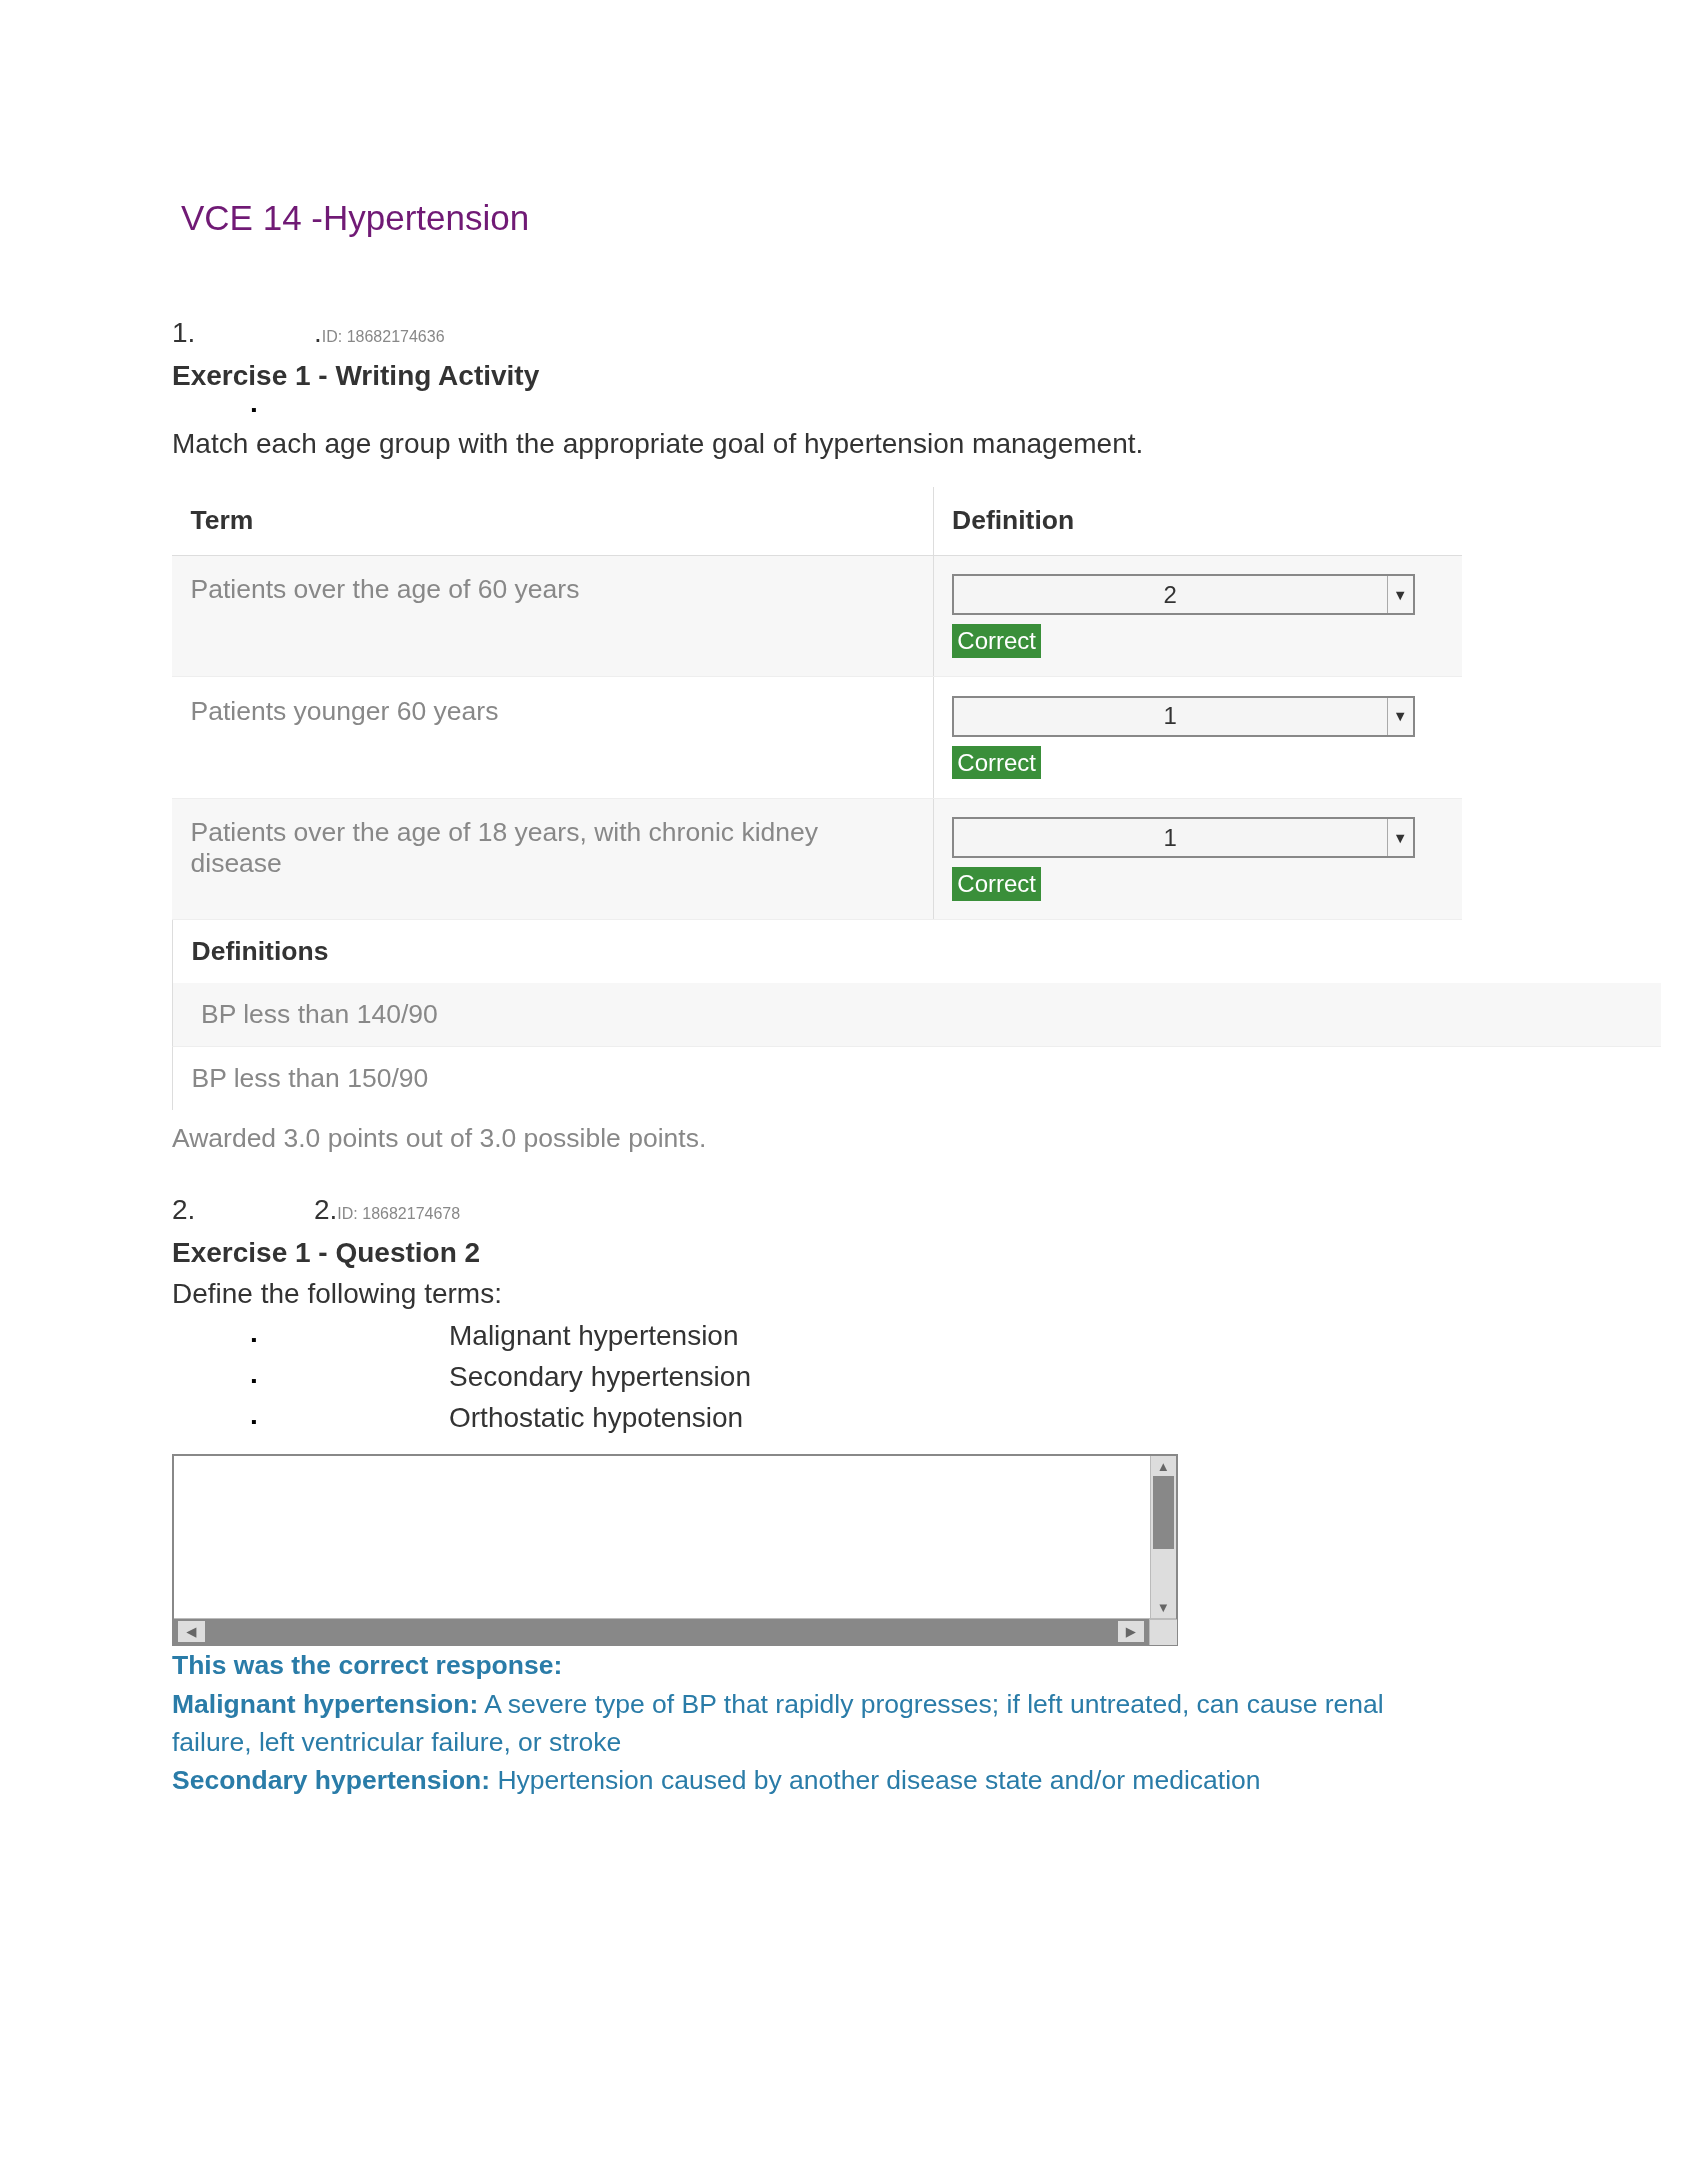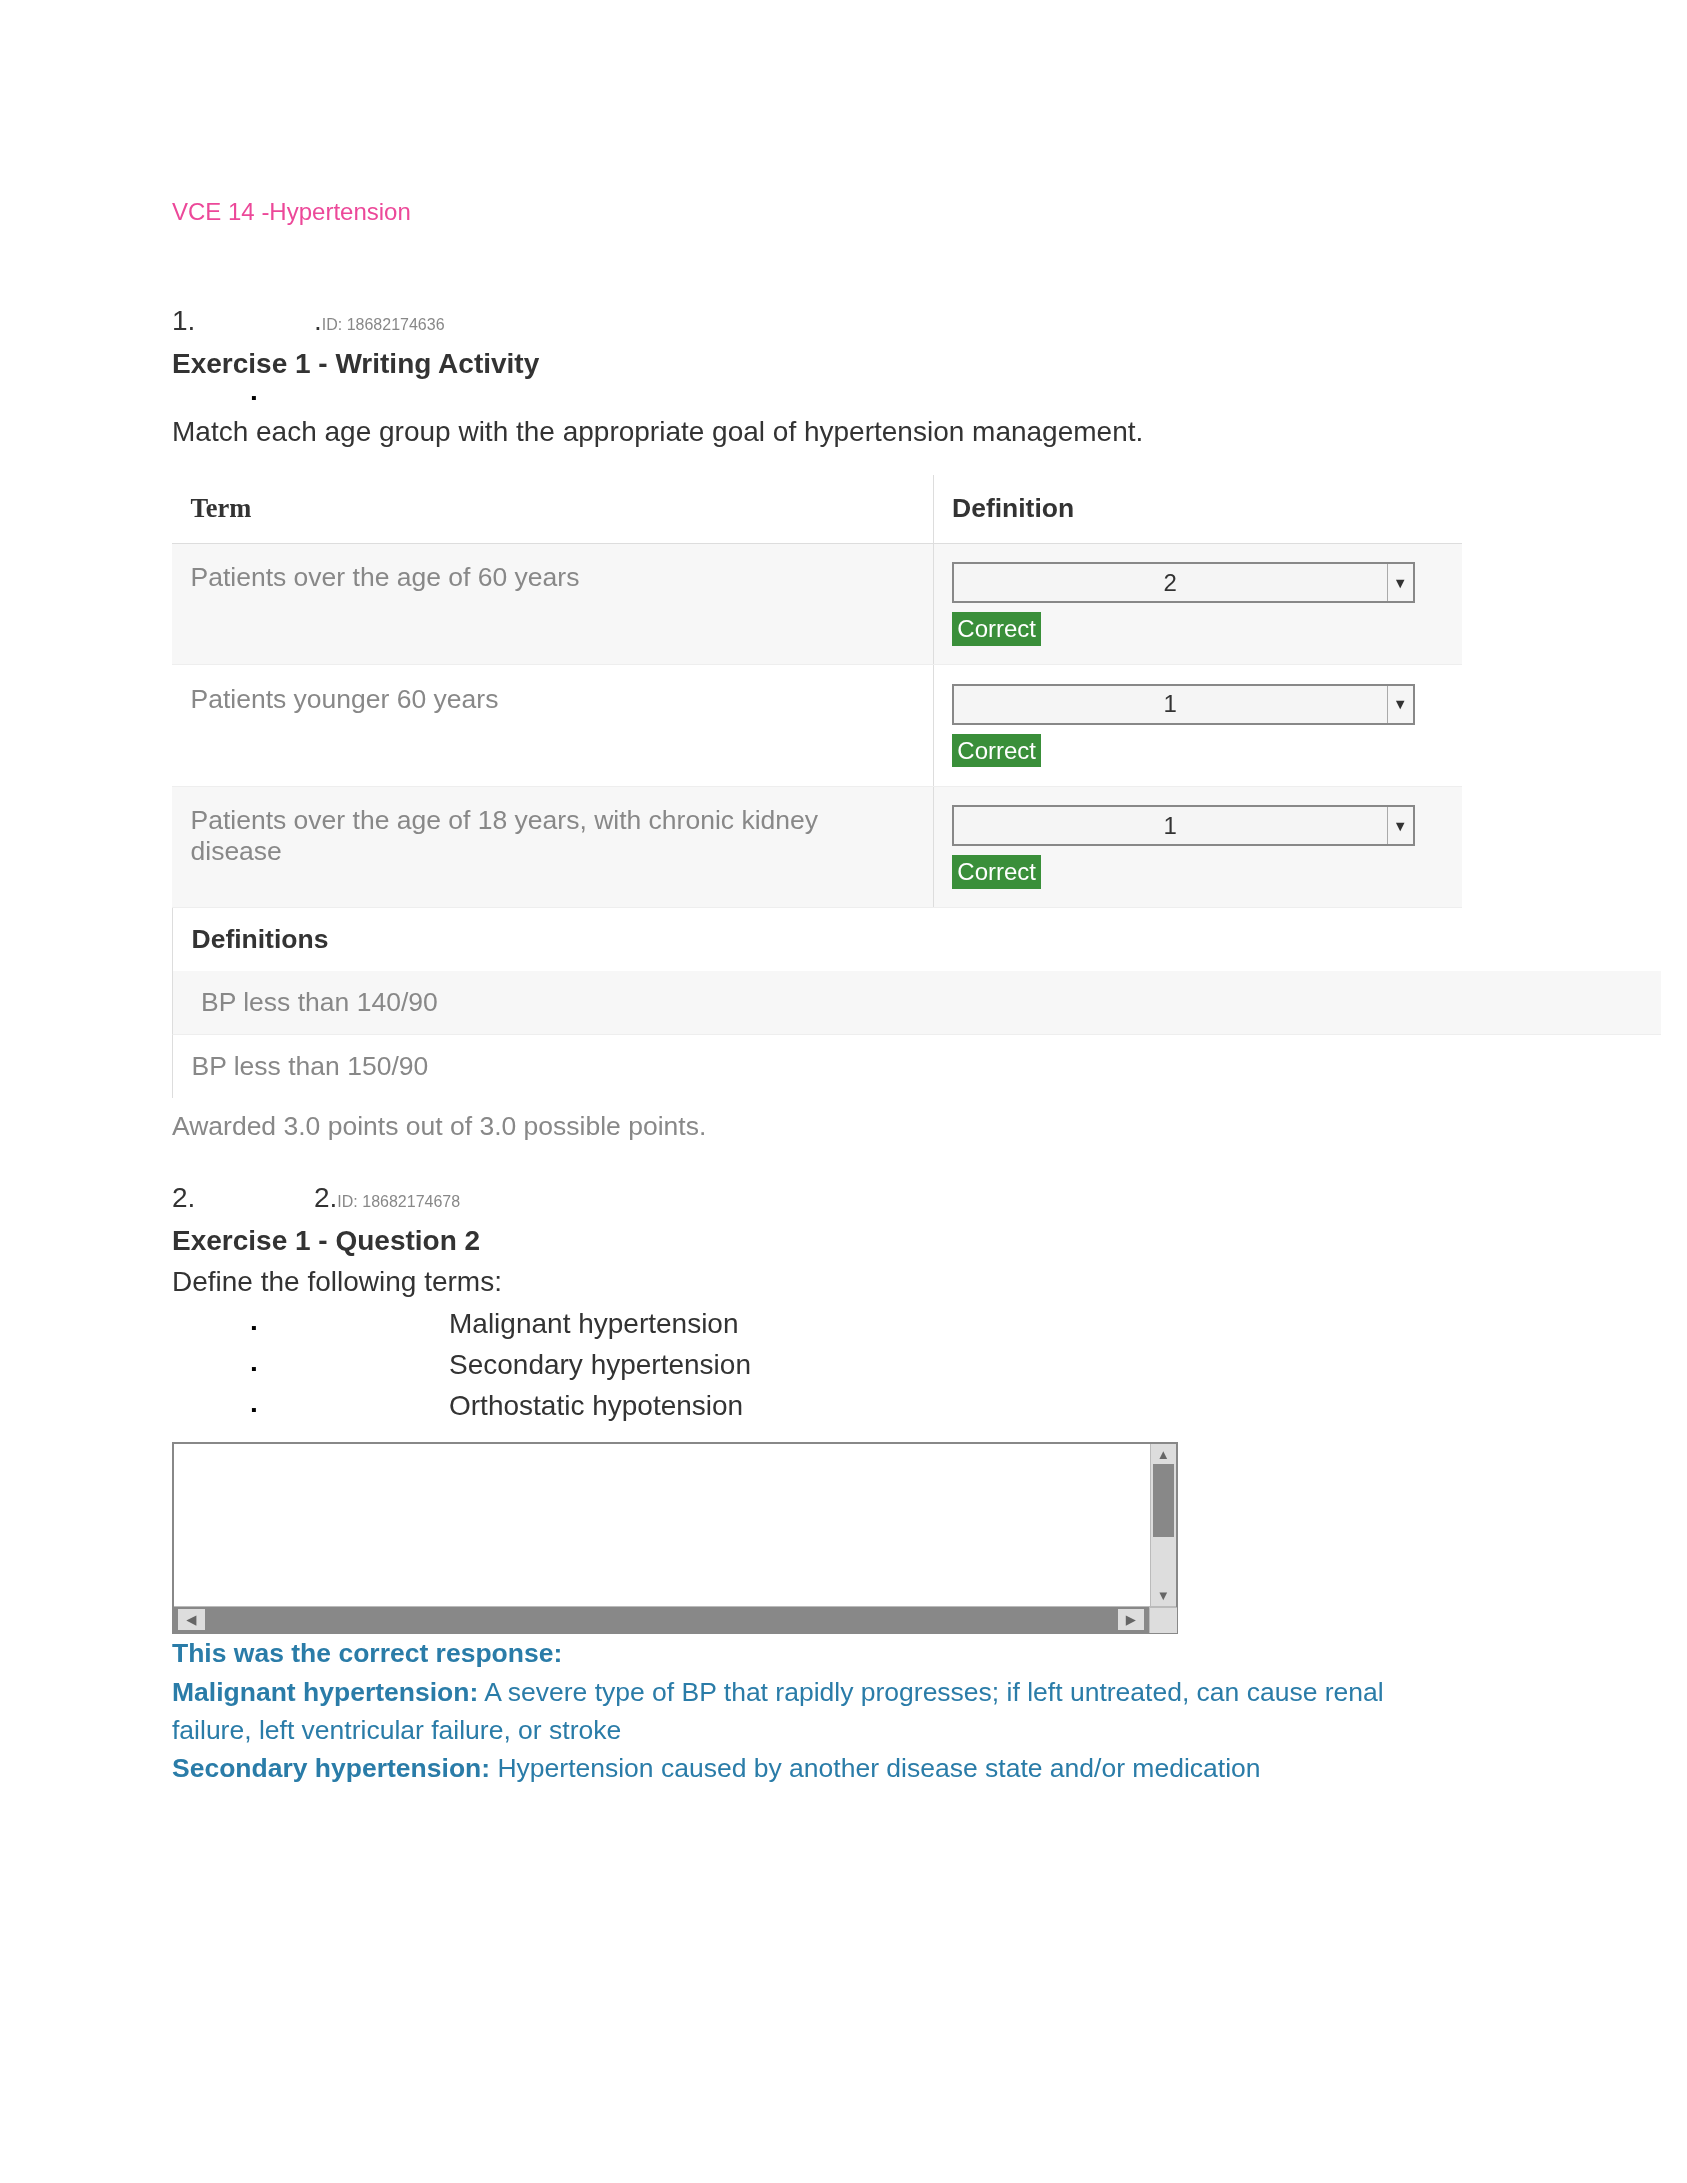--- a/index.html
+++ b/index.html
@@ -10,23 +10,24 @@
     font-family: Arial, Helvetica, sans-serif;
     width: 1687px;
     height: 2183px;
     position: relative;
   }
   .page {
     padding: 198px 172px 0 172px;
     color: #333;
   }
   .doc-title {
-    font-size: 24px;
-    color: #ec4899;
+    font-size: 35px;
+    color: #701a75;
     margin-bottom: 79px;
+    margin-left: 9px;
   }
   .q-block {
     margin-bottom: 40px;
   }
   .q-num-row {
     display: flex;
     align-items: baseline;
     font-size: 28px;
   }
   .q-num {
@@ -84,21 +85,21 @@
     font-size: 26.5px;
     color: #333;
     border-bottom: 0.7px solid #ddd;
   }
   .table tbody tr:nth-child(odd) td { background: #f7f7f7; }
   .table tbody td {
     font-size: 26.5px;
     color: #888;
     border-bottom: 0.7px solid #eee;
   }
-  .col-term { width: 761px; font-family: Liberation Serif, serif; }
+  .col-term { width: 761px; }
   .col-def  { width: 529px; }
   .select-wrap {
     border: 2px solid #888;
     background: #f5f5f5;
     height: 41px;
     display: flex;
     align-items: center;
     justify-content: center;
     position: relative;
     width: 463px;

